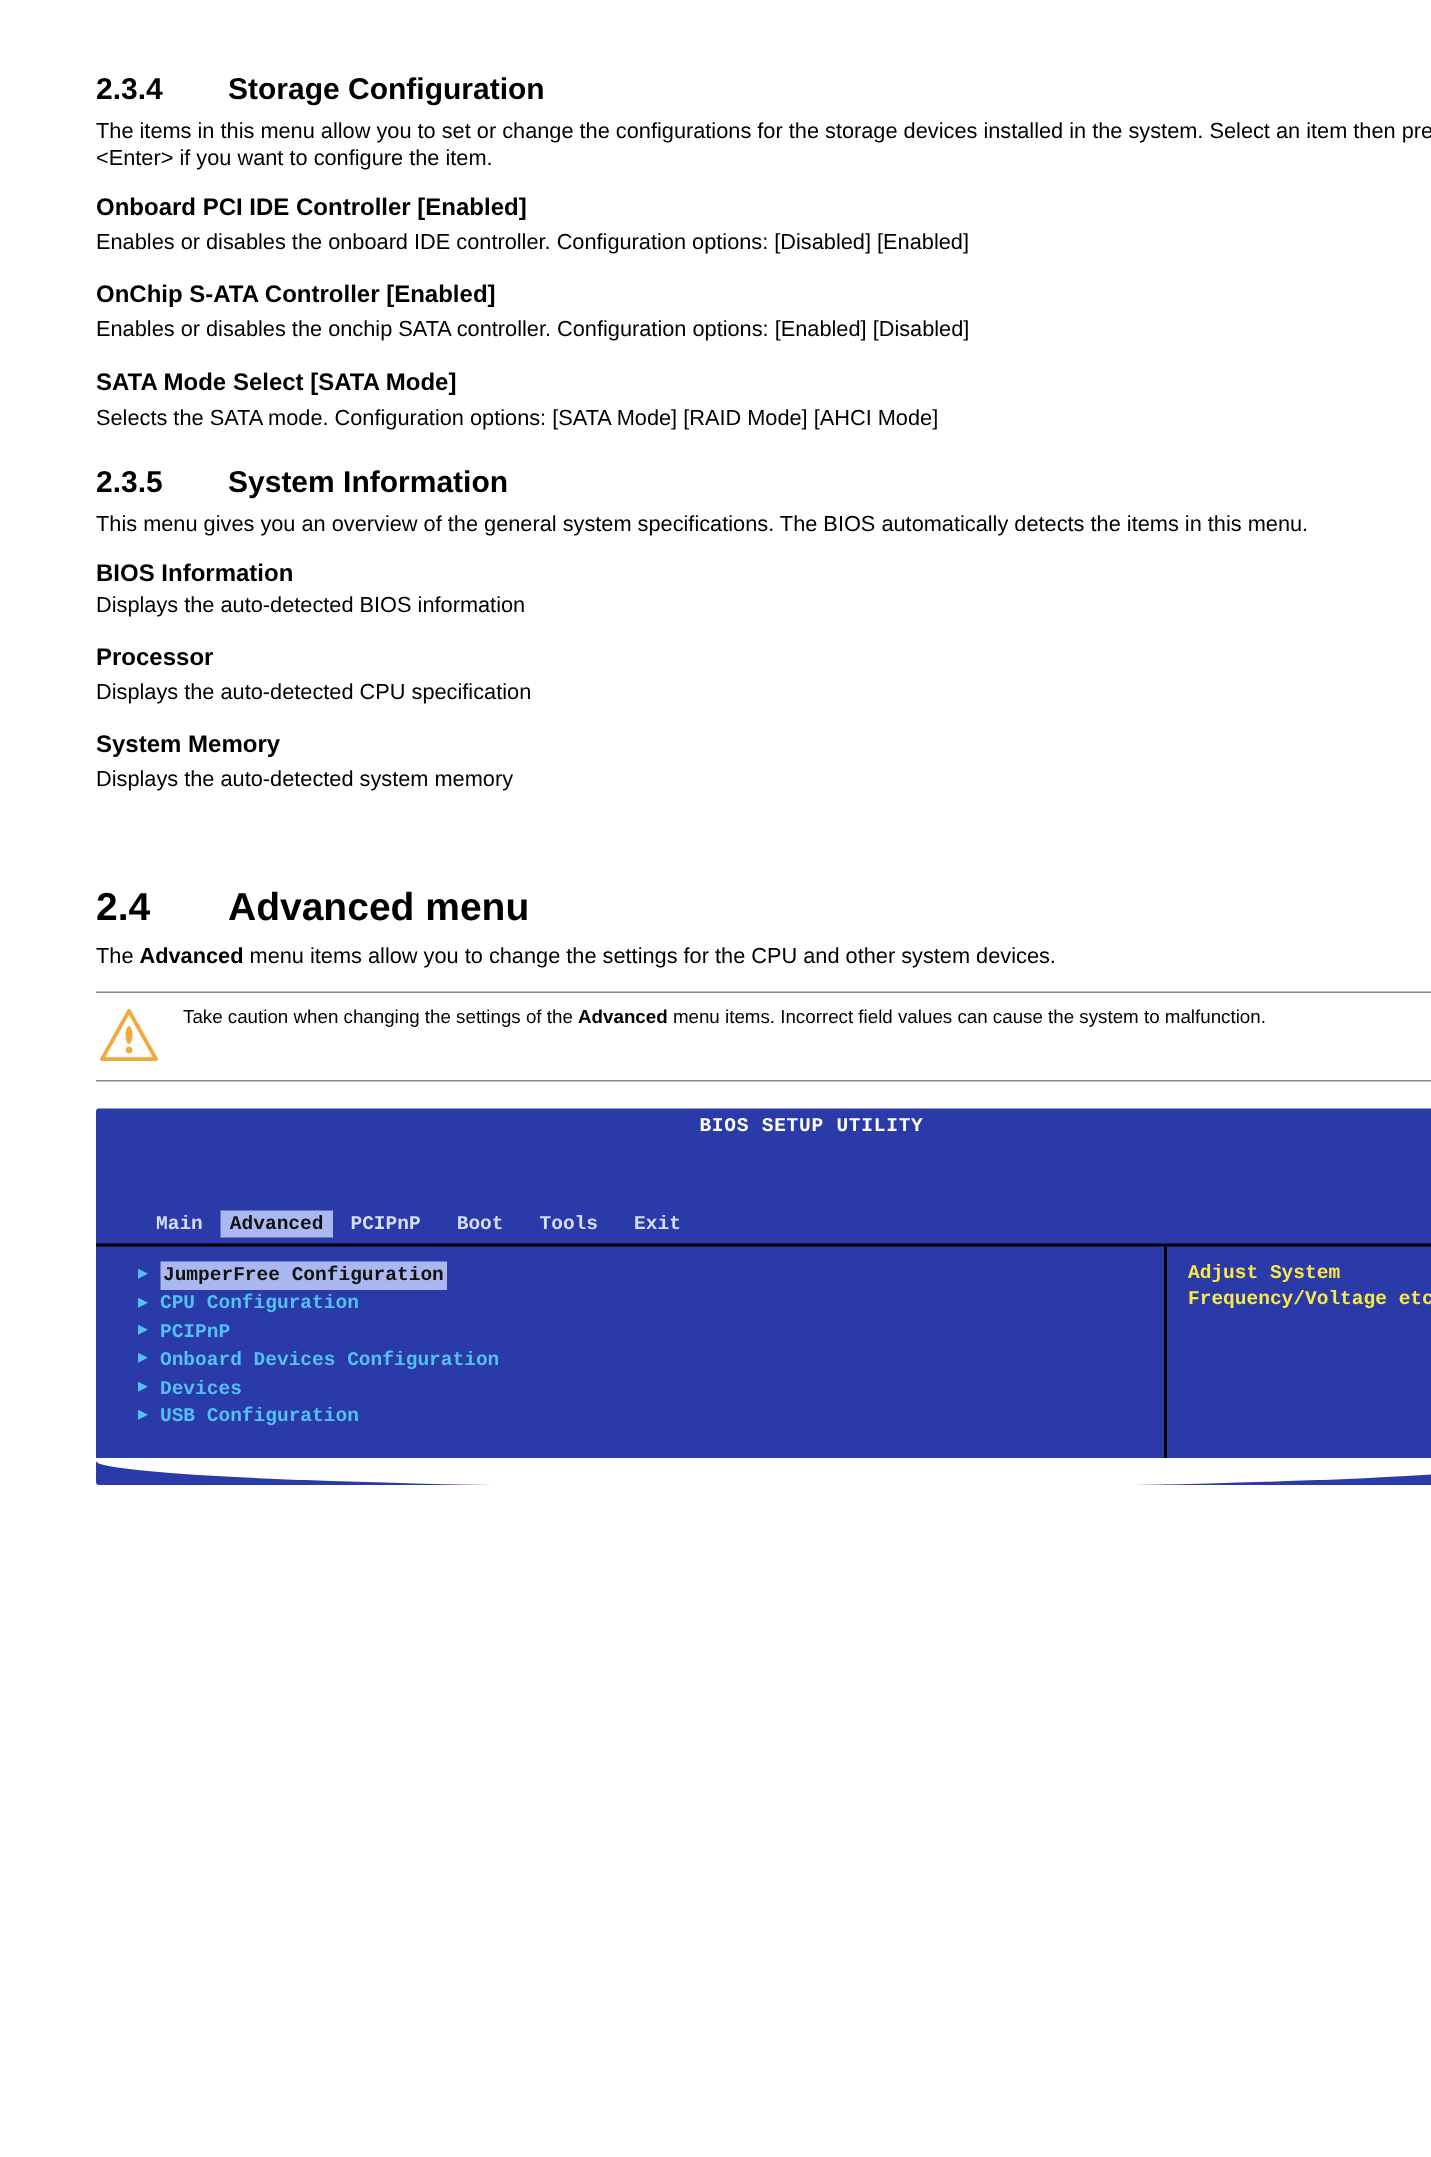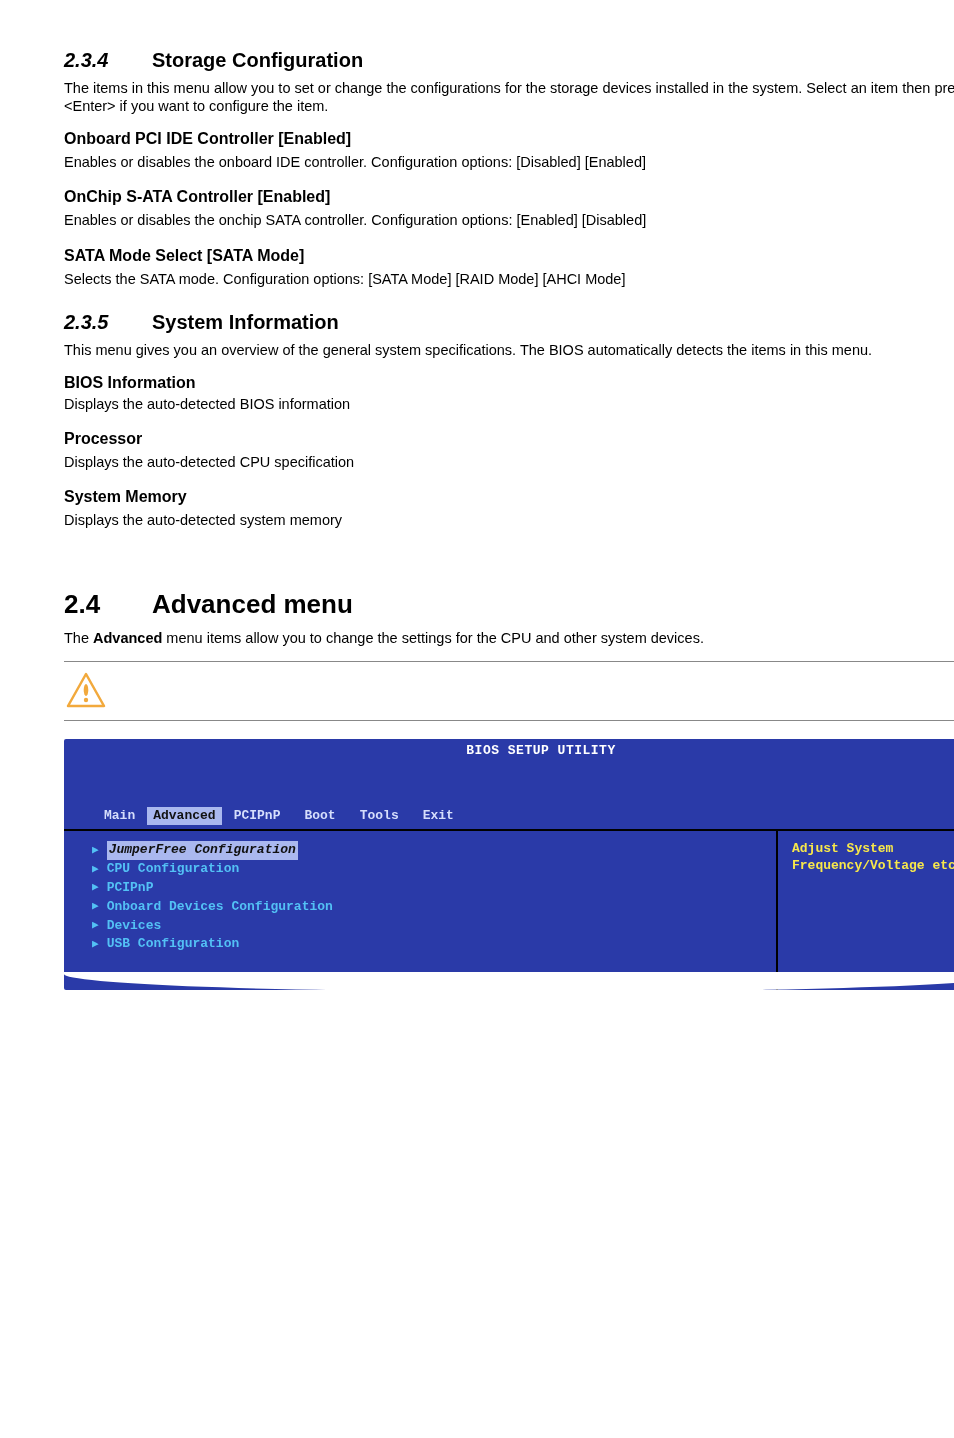--- a/index.html
+++ b/index.html
@@ -9,21 +9,21 @@
     padding: 48px 64px 30px 64px;
     width: 954px;
     color: #000;
     line-height: 1.25;
   }
   h2.section-head {
     font-size: 20px;
     font-weight: bold;
     margin-bottom: 6px;
   }
-  h2.section-head .num { display:inline-block; min-width:88px;font-style:italic; }
+  h2.section-head .num { display:inline-block; min-width:88px; }
   .intro {
     font-size: 14.5px;
     margin-bottom: 14px;
   }
   h3.sub {
     font-size: 16px;
     font-weight: bold;
     margin-bottom: 4px;
   }
   .para {
@@ -108,21 +108,20 @@
     line-height: 1.45;
   }
   .bios-item .arrow {
     color: #53c1f5;
     font-size: 11px;
   }
   .bios-item.sel .label {
     background: #aab8ef;
     color: #111;
     padding: 0 2px;
-    font-style: italic;
   }
   .bios-wrap { position: relative; }
   .bios-wrap::after{
     content:"";
     position:absolute;
     left:0; right:0; bottom:-2px;
     height:20px;
     background:#fff;
     border-radius: 50% 50% 0 0 / 18px 18px 0 0;
     transform: scaleY(-1);
@@ -175,20 +174,23 @@
 </p>
 
 <div class="callout">
   <div class="callout-icon">
     <svg width="40" height="36" viewBox="0 0 40 36">
       <polygon points="20,2 38,34 2,34" fill="none" stroke="#f2a93c" stroke-width="2.5" stroke-linejoin="round"></polygon>
       <ellipse cx="20" cy="18" rx="2.3" ry="6" fill="#f2a93c"></ellipse>
       <circle cx="20" cy="28" r="2.2" fill="#f2a93c"></circle>
     </svg>
   </div>
+  <div class="callout-text">
+    <span>Take caution when changing the settings of the </span><span class="bold">Advanced</span><span> menu items. Incorrect field values can cause the system to malfunction.</span>
+  </div>
 </div>
 
 <div class="bios-wrap">
 <div class="bios">
   <div class="bios-title">BIOS SETUP UTILITY</div>
   <div class="bios-menubar">
     <span>Main</span>
     <span class="sel">Advanced</span>
     <span>PCIPnP</span>
     <span>Boot</span>

